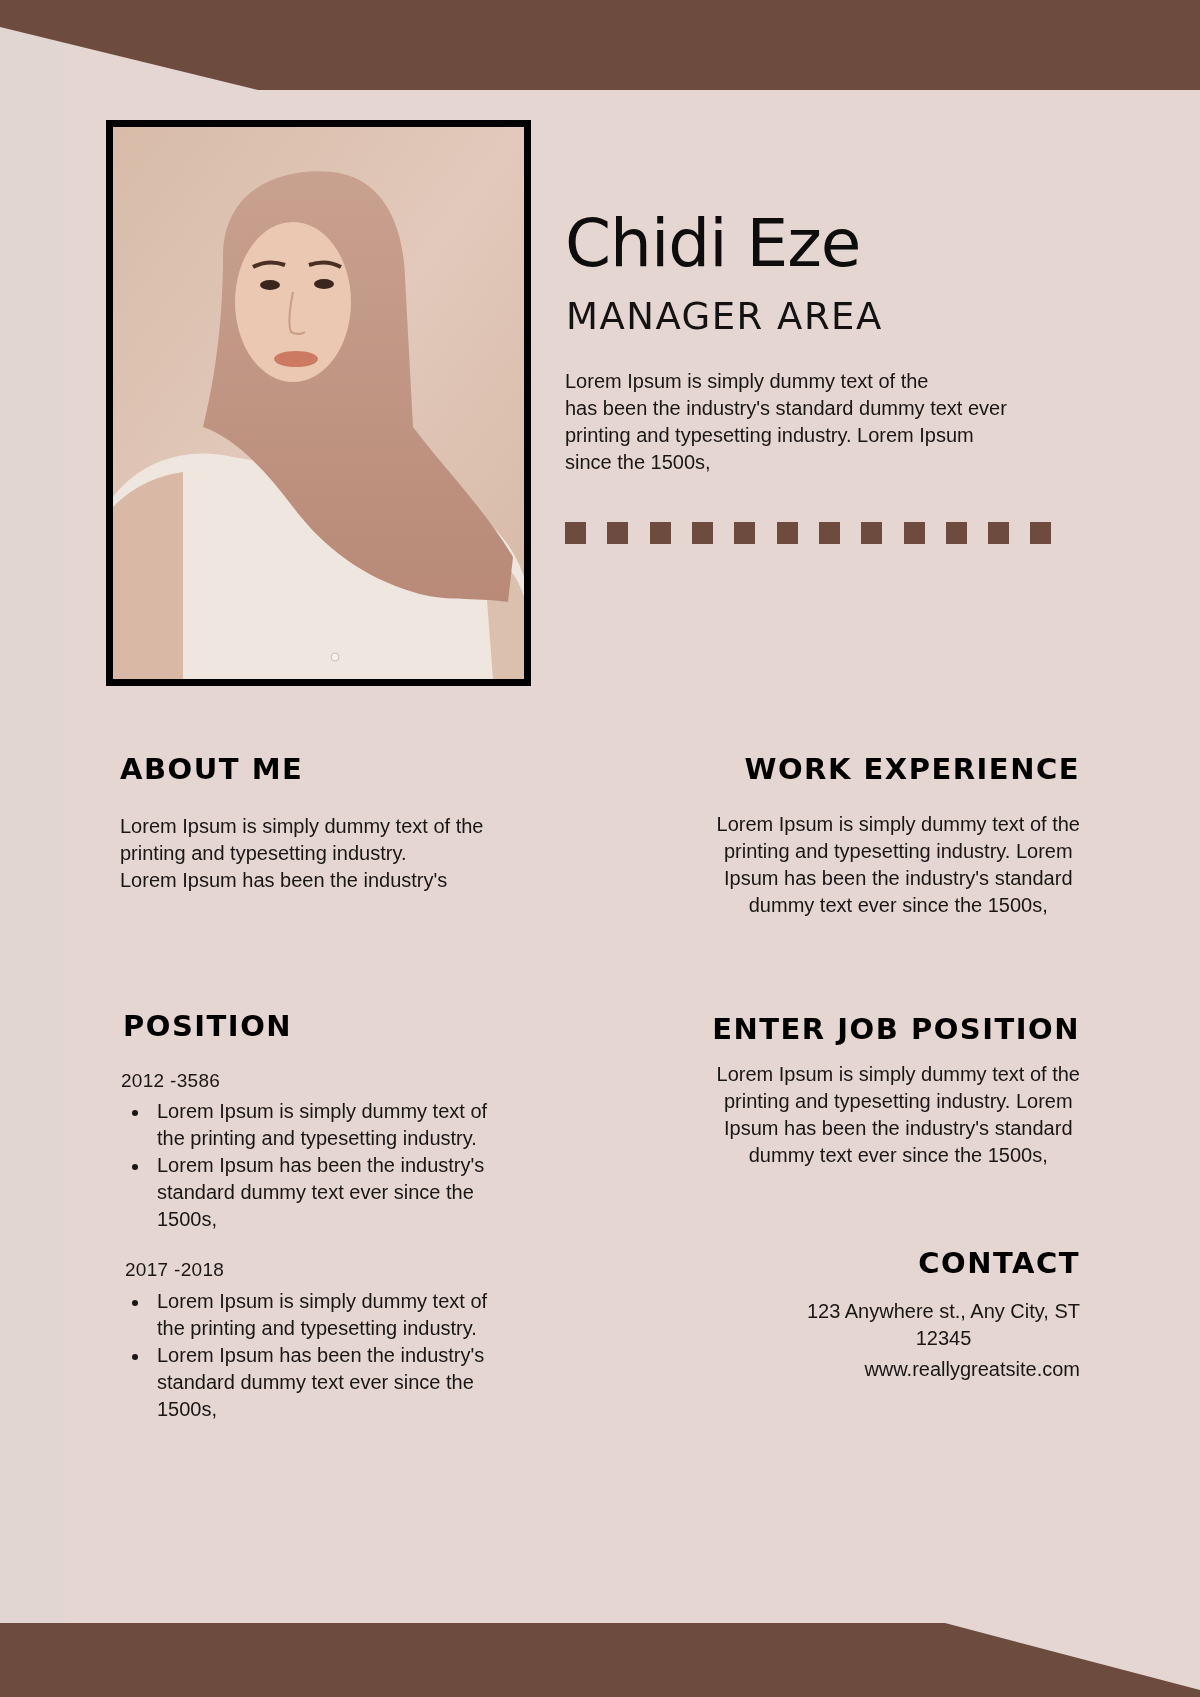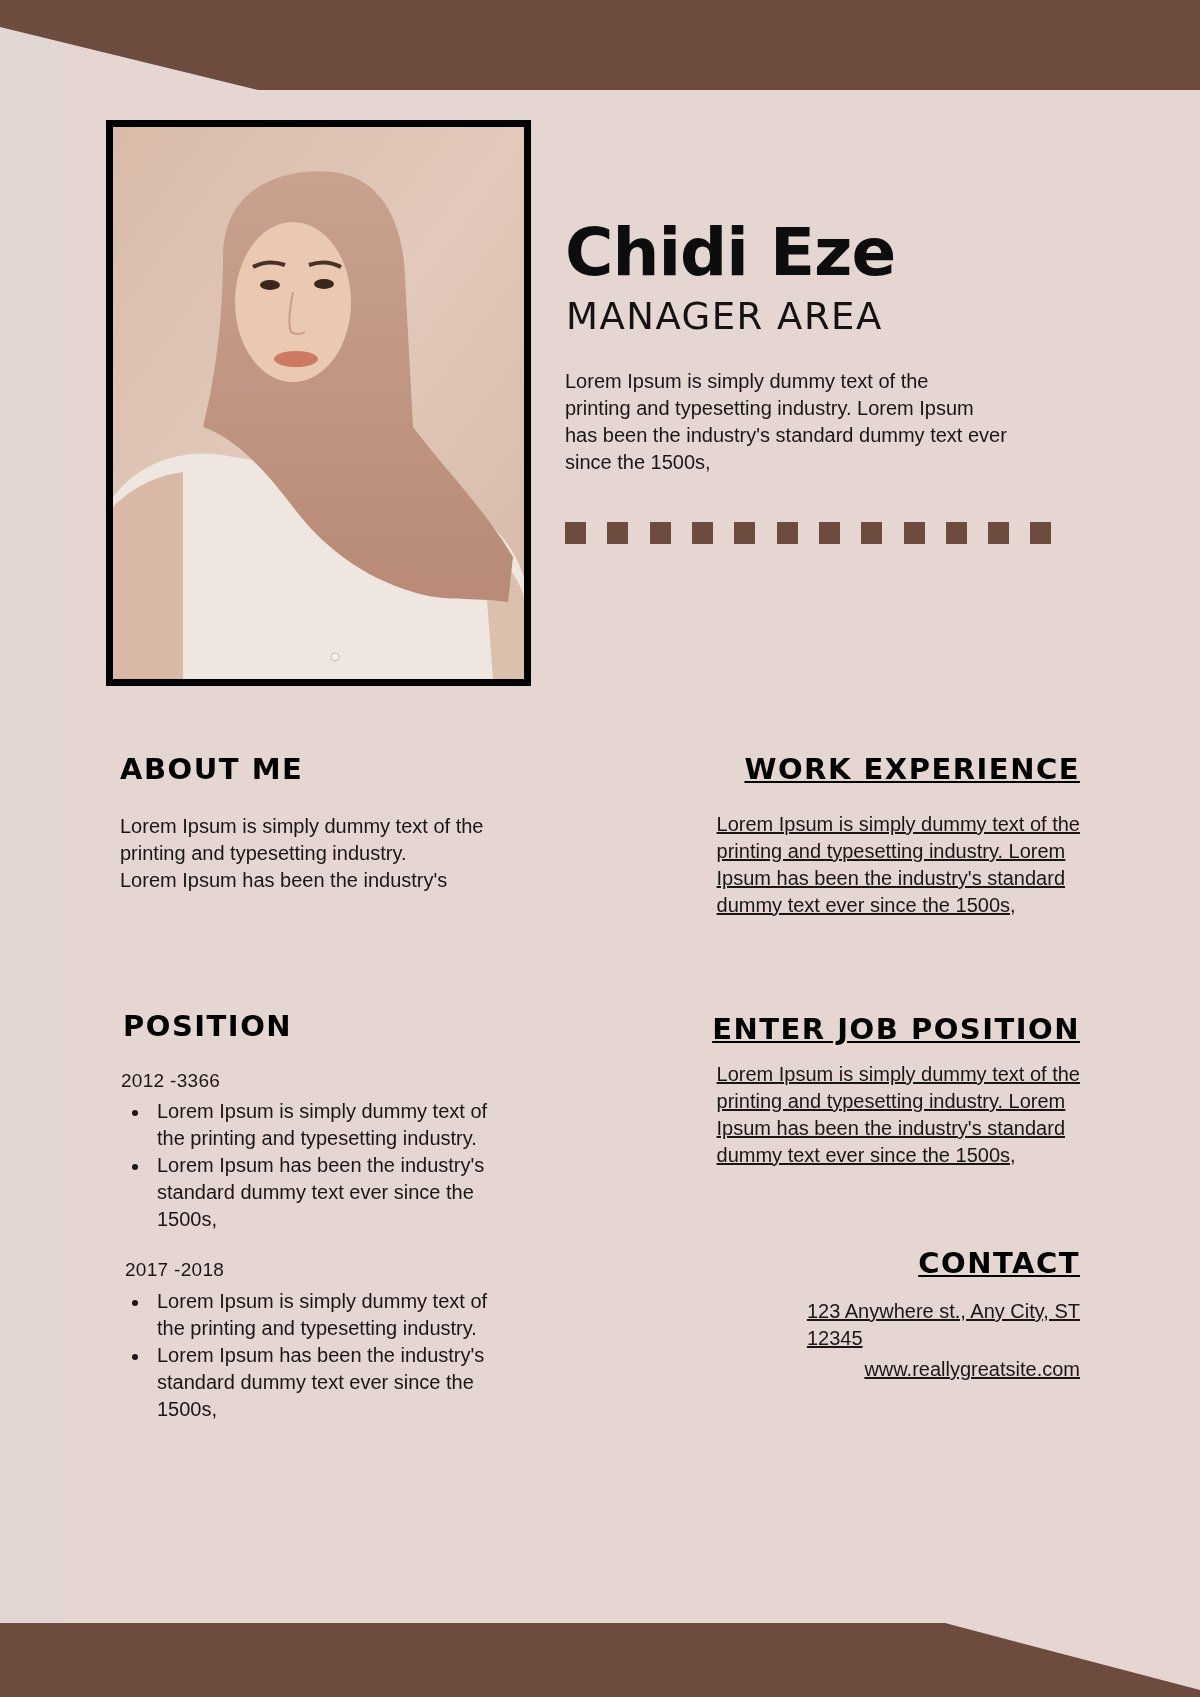--- a/index.html
+++ b/index.html
@@ -21,23 +21,23 @@
   .band-bottom { top: 1620px; height: 77px; }
 
   .photo-frame {
     position: absolute; left: 106px; top: 120px; width: 425px; height: 566px;
     background: #000; padding: 7px;
   }
   .photo { width: 100%; height: 100%; overflow: hidden; background: #d9bcab; }
   .photo svg { display: block; width: 100%; height: 100%; }
 
   .name {
-    position: absolute; left: 565px; top: 220px;
+    position: absolute; left: 565px; top: 211px;
     font-family: "DejaVu Sans", sans-serif;
-    font-size: 66px; font-weight: bold; letter-spacing: -1px; line-height: 1;
+    font-size: 66px; font-weight: normal; letter-spacing: -1px; line-height: 1;
     color: #0d0d0d;
   }
   .role {
     position: absolute; left: 566px; top: 298px;
     font-family: "DejaVu Sans", sans-serif;
     font-size: 37px; letter-spacing: 1.5px; line-height: 1; color: #141212;
   }
   .intro {
     position: absolute; left: 565px; top: 368px; width: 500px;
     font-size: 20px; line-height: 27px; color: #1a1616;
@@ -50,21 +50,21 @@
   }
 
   .heading {
     position: absolute;
     font-family: "DejaVu Sans", sans-serif;
     font-weight: bold; font-size: 29px; letter-spacing: 1.5px; line-height: 1;
     color: #000000;
   }
   .para { position: absolute; font-size: 20px; line-height: 27px; color: #1a1616; }
   .para span { display: block; white-space: nowrap; }
-  .right { text-align: left; text-decoration: underline; }
+  .right { text-align: center; }
 
   .date { position: absolute; font-size: 19px; line-height: 1; color: #1a1616; letter-spacing: 0.3px; }
   .blist { position: absolute; font-size: 20px; line-height: 27px; color: #1a1616; }
   .bitem { position: relative; padding-left: 37px; }
   .bitem::before {
     content: ""; position: absolute; left: 12px; top: 12px;
     width: 6px; height: 6px; border-radius: 50%; background: #1a1616;
   }
   .bitem span { display: block; white-space: nowrap; }
 </style>
@@ -115,22 +115,22 @@
 
       <circle cx="222" cy="530" r="4" fill="#f7f1ed" stroke="#cbbcb3"></circle>
     </svg>
   </div>
 </div>
 
 <div class="name">Chidi Eze</div>
 <div class="role">MANAGER AREA</div>
 <div class="intro">
   <span>Lorem Ipsum is simply dummy text of the</span>
+  <span>has been the industry's standard dummy text ever</span>
   <span>printing and typesetting industry. Lorem Ipsum</span>
-  <span>has been the industry's standard dummy text ever</span>
   <span>since the 1500s,</span>
 </div>
 
 <div class="squares">
   <div class="sq" style="left:0px"></div>
   <div class="sq" style="left:42px"></div>
   <div class="sq" style="left:85px"></div>
   <div class="sq" style="left:127px"></div>
   <div class="sq" style="left:169px"></div>
   <div class="sq" style="left:212px"></div>
@@ -152,21 +152,21 @@
 <div class="heading right" style="right:120px; top:755px;">WORK EXPERIENCE</div>
 <div class="para right" style="right:120px; top:811px;">
   <span>Lorem Ipsum is simply dummy text of the</span>
   <span>printing and typesetting industry. Lorem</span>
   <span>Ipsum has been the industry's standard</span>
   <span>dummy text ever since the 1500s,</span>
 </div>
 
 <div class="heading" style="left:123px; top:1012px;">POSITION</div>
 
-<div class="date" style="left:121px; top:1071px;">2012 -3366</div>
+<div class="date" style="left:121px; top:1071px;">2012 -3586</div>
 <div class="blist" style="left:120px; top:1098px;">
   <div class="bitem">
     <span>Lorem Ipsum is simply dummy text of</span>
     <span>the printing and typesetting industry.</span>
   </div>
   <div class="bitem">
     <span>Lorem Ipsum has been the industry's</span>
     <span>standard dummy text ever since the</span>
     <span>1500s,</span>
   </div>

